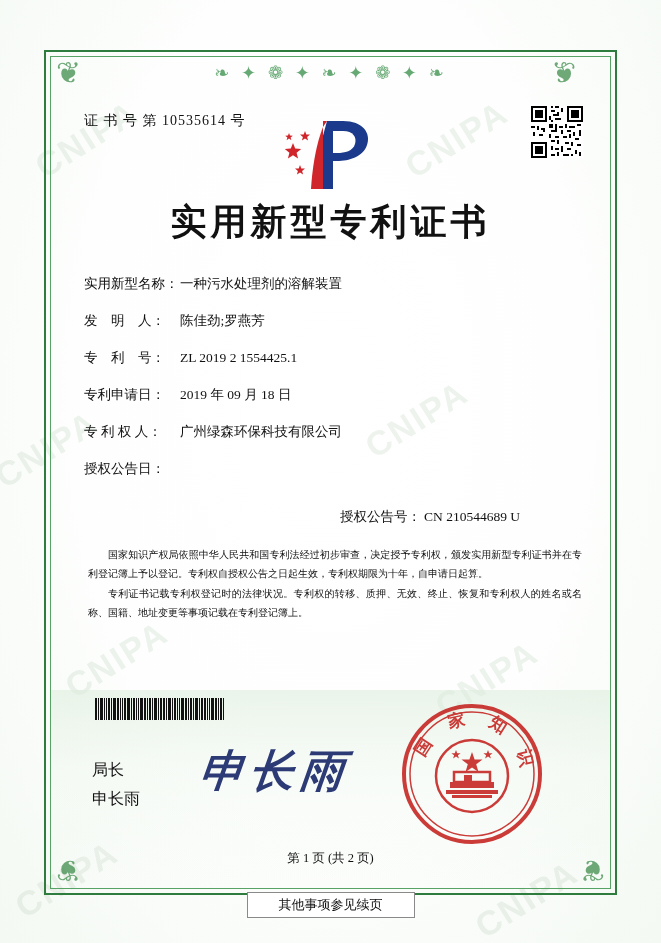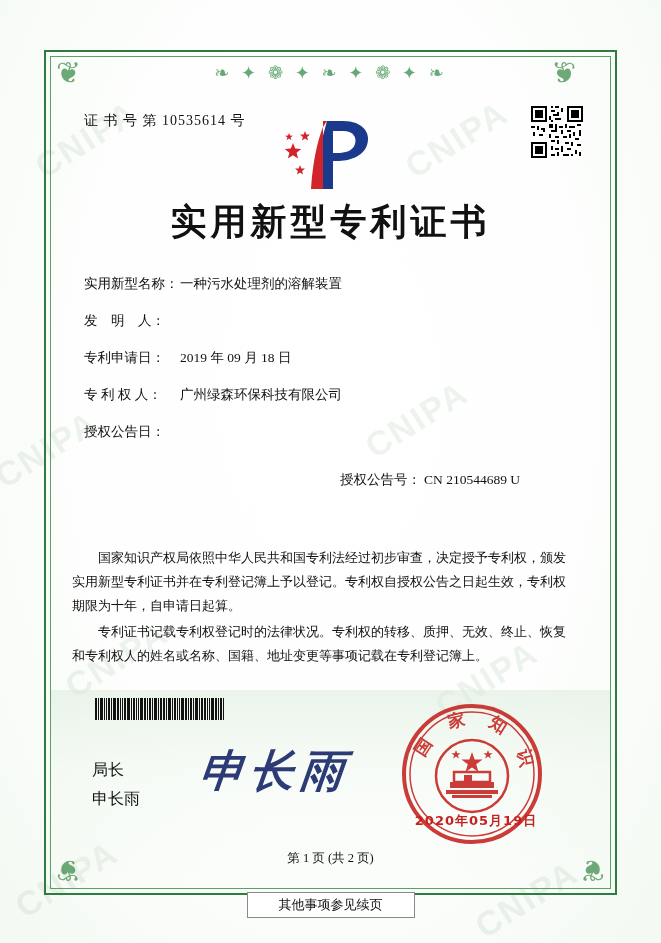--- a/index.html
+++ b/index.html
@@ -105,22 +105,22 @@
   .frow{margin-bottom:16px;display:flex;align-items:flex-start;}
   .flabel{width:96px;flex:none;letter-spacing:0px;}
   .fvalue{flex:1;}
   .fvalue .sub{display:block;margin-left:0;}
   .two-col{display:flex;}
   .two-col .left{width:256px;display:flex;}
   .two-col .right{flex:1;display:flex;margin-top:48px;}
   .two-col .right .flabel{width:84px;}
 
   .para{
-    position:absolute;left:72px;top:546px;width:494px;
-    font-size:13px;color:#111;line-height:1.85;text-align:justify;
+    position:absolute;left:88px;top:546px;width:494px;
+    font-size:10px;color:#111;line-height:1.85;text-align:justify;
   }
   .para p{margin:0 0 2px 0;text-indent:2em;}
 
   
   .barcode{
     position:absolute;left:95px;top:698px;width:140px;height:22px;
     display:flex;align-items:flex-end;
   }
   .barcode i{display:block;background:#111;margin-right:1px;height:100%;}
 
@@ -274,20 +274,25 @@
 
   <div class="title">实用新型专利证书</div>
 
   <div class="fields">
     <div class="frow">
       <div class="flabel">实用新型名称：</div>
       <div class="fvalue">一种污水处理剂的溶解装置</div>
     </div>
     <div class="frow">
       <div class="flabel">发　明　人：</div>
+      <div class="fvalue">陈佳劲;罗燕芳</div>
+    </div>
+    <div class="frow">
+      <div class="flabel">专　利　号：</div>
+      <div class="fvalue">ZL 2019 2 1554425.1</div>
     </div>
     <div class="frow">
       <div class="flabel">专利申请日：</div>
       <div class="fvalue">2019 年 09 月 18 日</div>
     </div>
     <div class="frow">
       <div class="flabel">专 利 权 人：</div>
       <div class="fvalue">广州绿森环保科技有限公司</div>
     </div>
     <div class="frow two-col">
@@ -385,21 +390,20 @@
 
         <defs>
           <path id="ringpath" d="M 74 74 m -50 0 a 50 50 0 1 1 100 0" transform="rotate(8 74 74)"></path>
         </defs>
         <text font-family="DejaVu Sans, sans-serif" font-size="17" font-weight="bold" fill="#c5221f" letter-spacing="8">
           <textPath href="#ringpath" startOffset="6%">国 家 知 识 产 权 局</textPath>
         </text>
       </g>
     </svg>
   </div>
-  <div class="seal-date">2020年05月19日</div>
 
   <div class="page-no">第 1 页 (共 2 页)</div>
 
   <div class="footer-note">
     <span>其他事项参见续页</span>
   </div>
 
 </div>
 
 </body></html>

